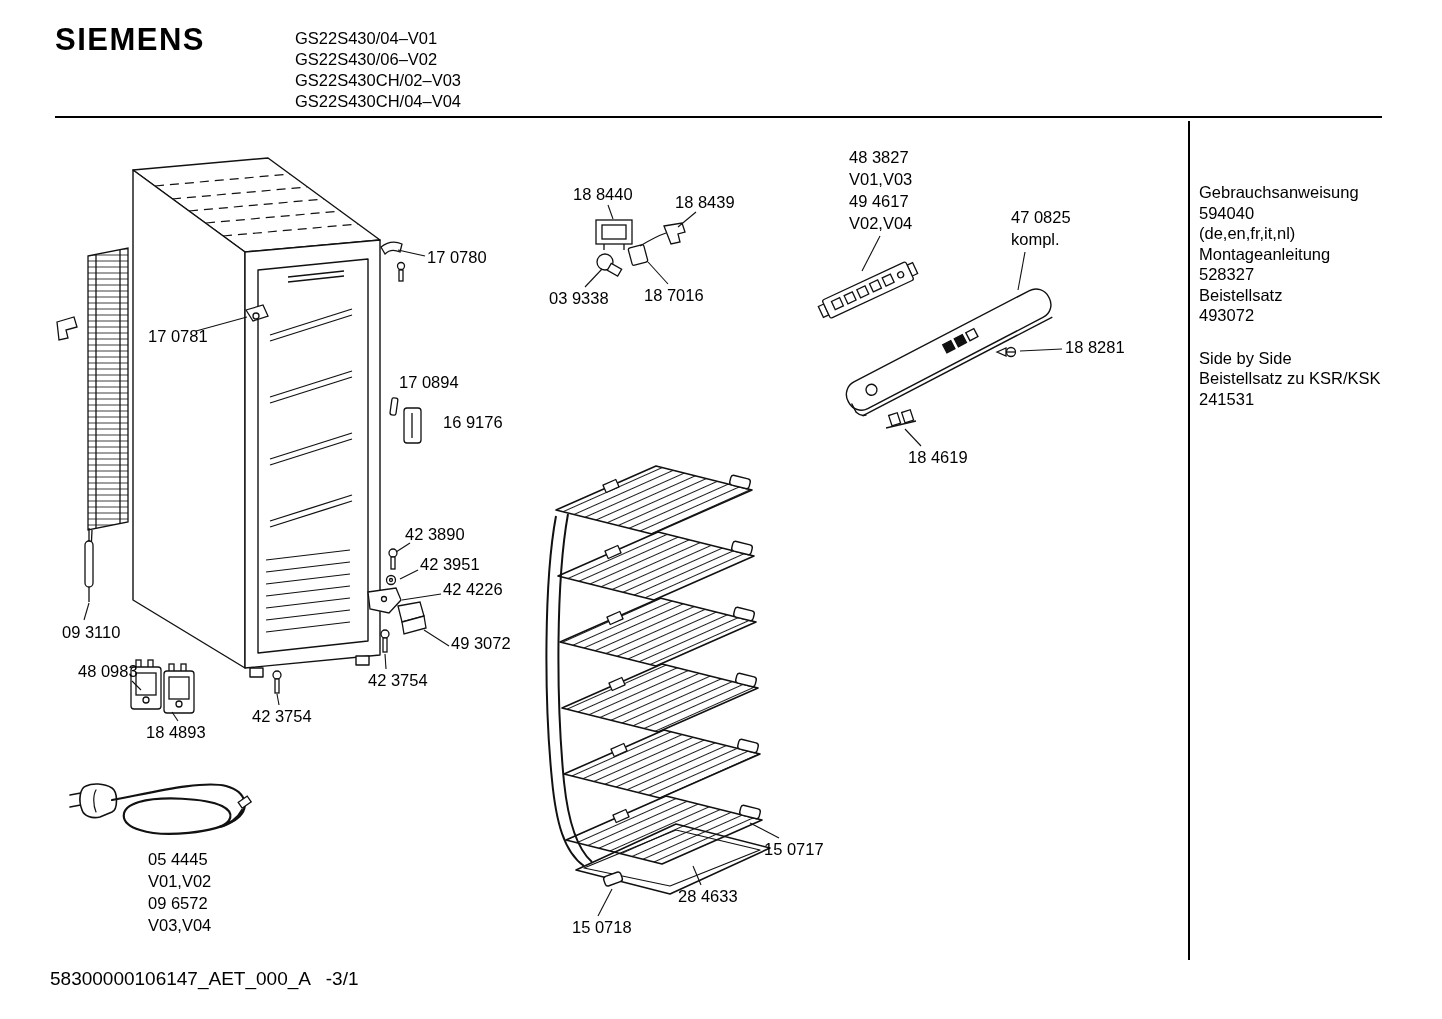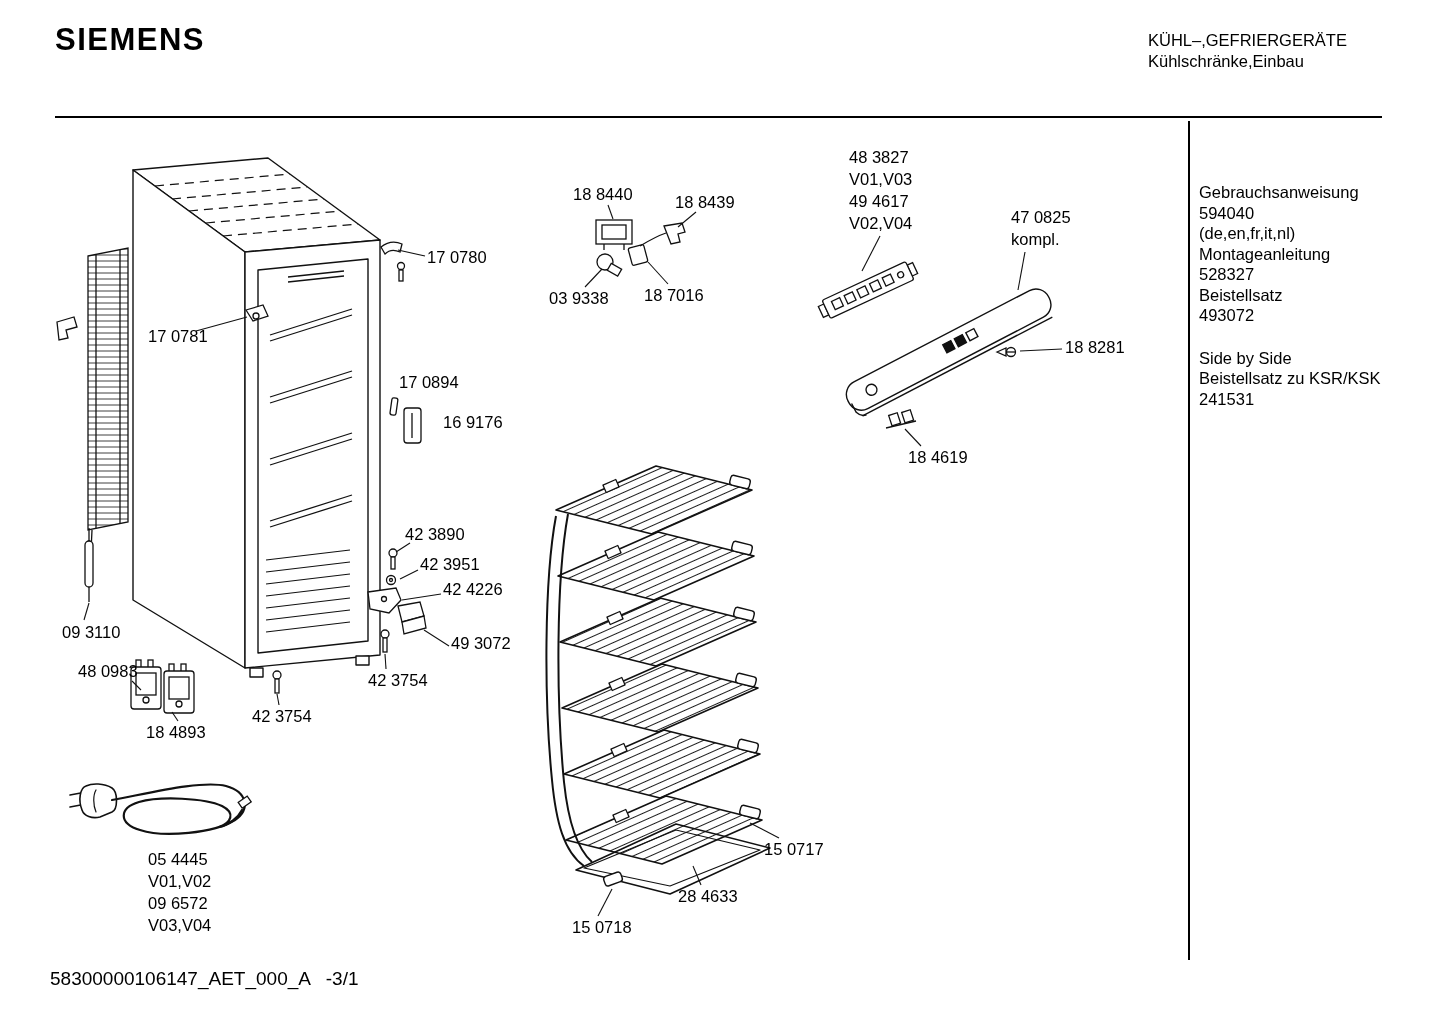--- a/index.html
+++ b/index.html
@@ -49,25 +49,27 @@
     font-size:19px; white-space:pre;
   }
 </style>
 </head>
 <body>
 
 <div class="page">
 
   <div class="brand">SIEMENS</div>
 
-
-  <div class="category">
-    <div>KÜHL–,GEFRIERGERÄTE</div>
-    <div>Kühlschränke,Einbau</div>
+  <div class="models">
+    <div>GS22S430/04–V01</div>
+    <div>GS22S430/06–V02</div>
+    <div>GS22S430CH/02–V03</div>
+    <div>GS22S430CH/04–V04</div>
   </div>
+
 
   <div class="hrule"></div>
   <div class="vrule"></div>
 
   <aside class="sidebar">
     <div>Gebrauchsanweisung</div>
     <div>594040</div>
     <div>(de,en,fr,it,nl)</div>
     <div>Montageanleitung</div>
     <div>528327</div>

